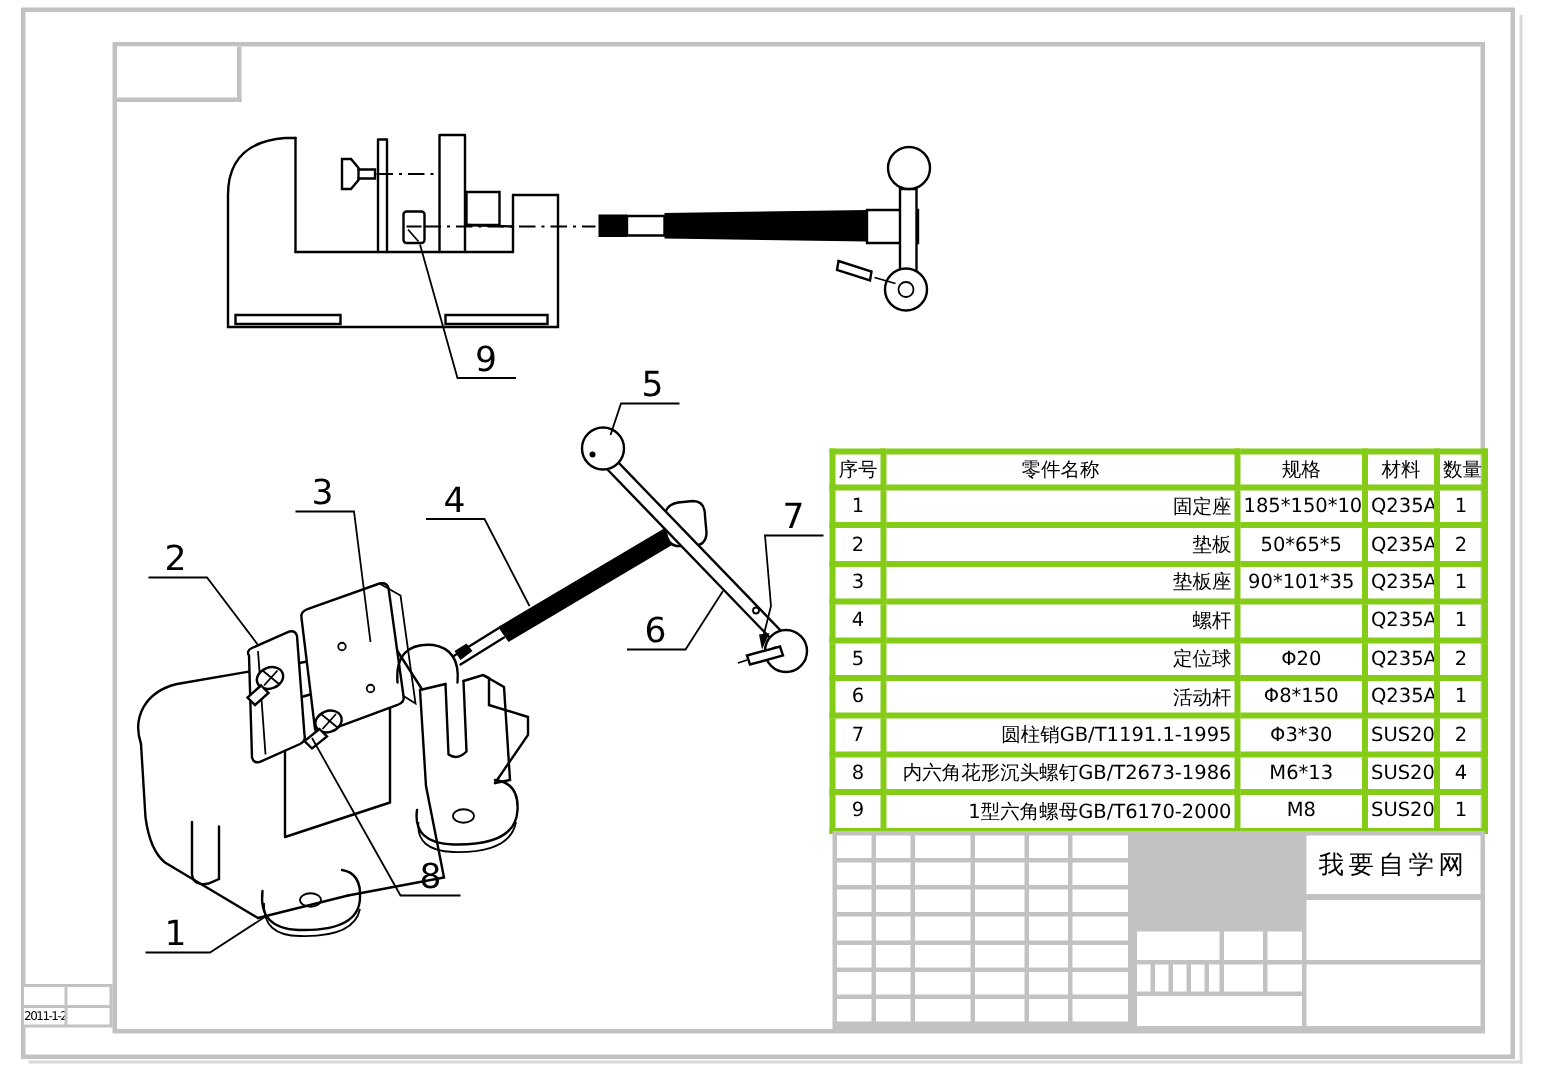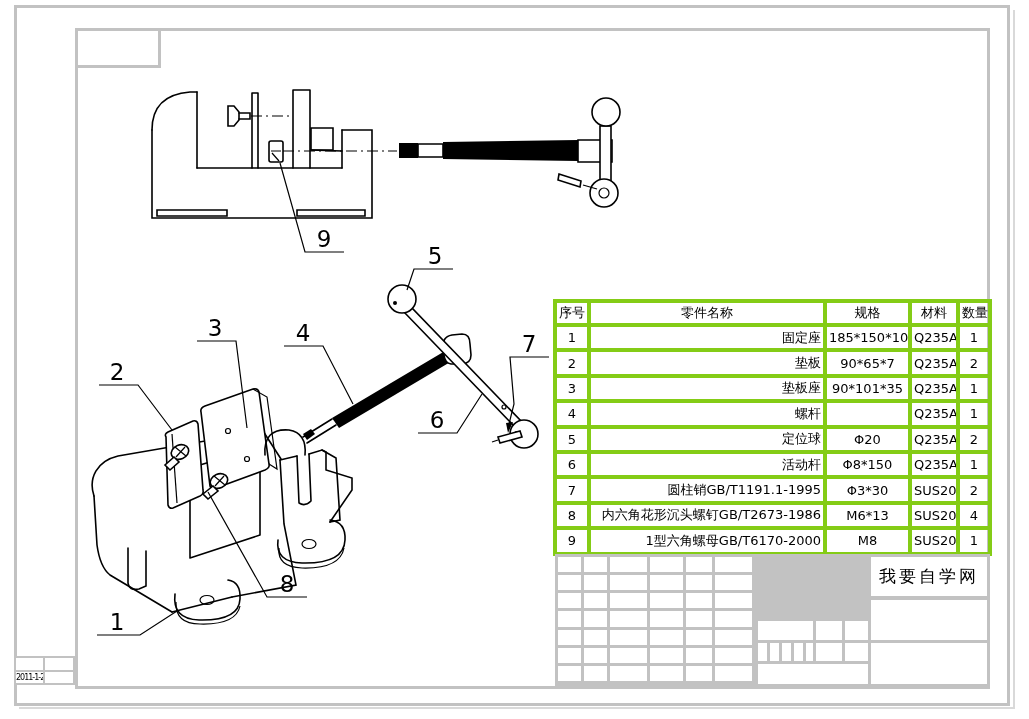--- a/index.html
+++ b/index.html
@@ -218,21 +218,21 @@
       <tr>
         <td class="c">1</td>
         <td class="l">固定座</td>
         <td class="c">185*150*105</td>
         <td class="c">Q235A</td>
         <td class="c">1</td>
       </tr>
       <tr>
         <td class="c">2</td>
         <td class="l">垫板</td>
-        <td class="c">90*65*7</td>
+        <td class="c">50*65*5</td>
         <td class="c">Q235A</td>
         <td class="c">2</td>
       </tr>
       <tr>
         <td class="c">3</td>
         <td class="l">垫板座</td>
         <td class="c">90*101*35</td>
         <td class="c">Q235A</td>
         <td class="c">1</td>
       </tr>

